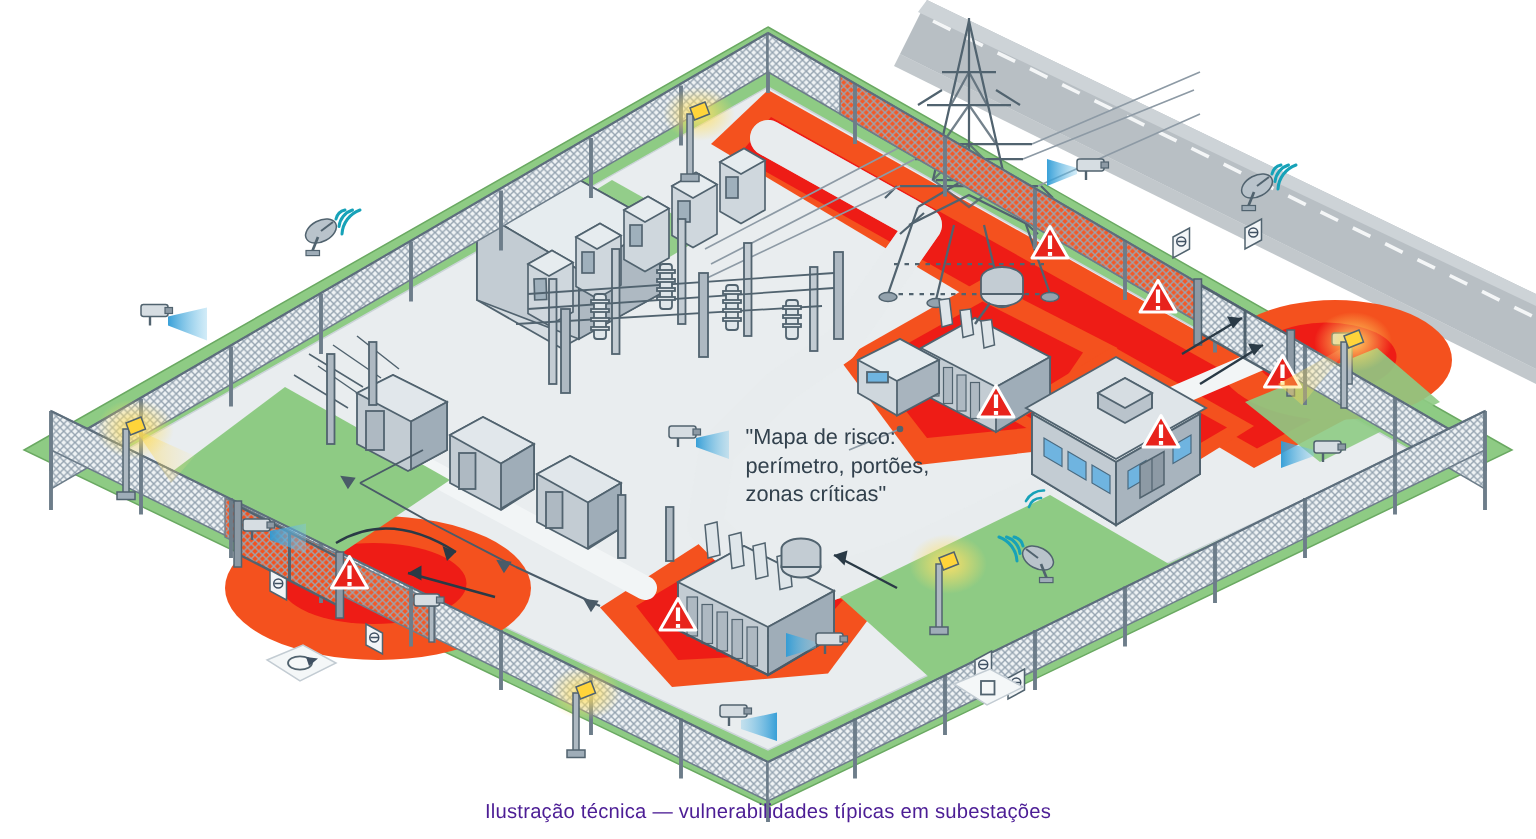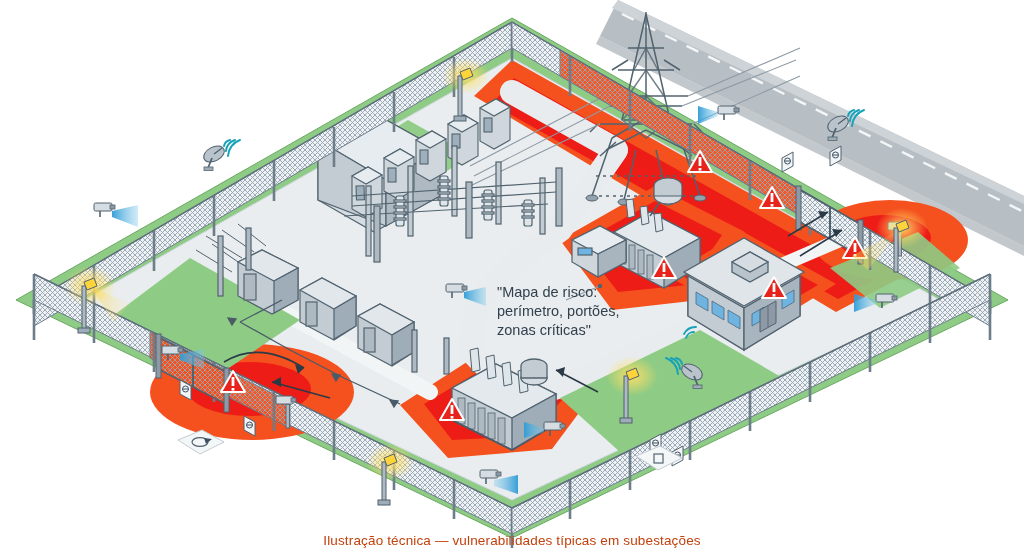--- a/index.html
+++ b/index.html
@@ -7,21 +7,21 @@
   body{
     width:1024px;height:559px;overflow:hidden;
     font-family:"Liberation Sans","DejaVu Sans",sans-serif;
     color:#3d4b57;
   }
   #stage{position:relative;width:1024px;height:559px;background:#ffffff;}
   #scene{position:absolute;left:0;top:0;width:1024px;height:559px;}
 
   .caption{
     position:absolute;left:0;top:533px;width:1024px;
-    text-align:center;font-size:13.5px;color:#c2410c;
+    text-align:center;font-size:13.5px;color:#4c1d95;
     letter-spacing:.15px;white-space:nowrap;
   }
 
   .annot{
     position:absolute;left:497px;top:283px;width:180px;
     font-size:14.5px;line-height:19px;color:#32414d;
     white-space:pre-line;
   }
 </style>
 </head>

